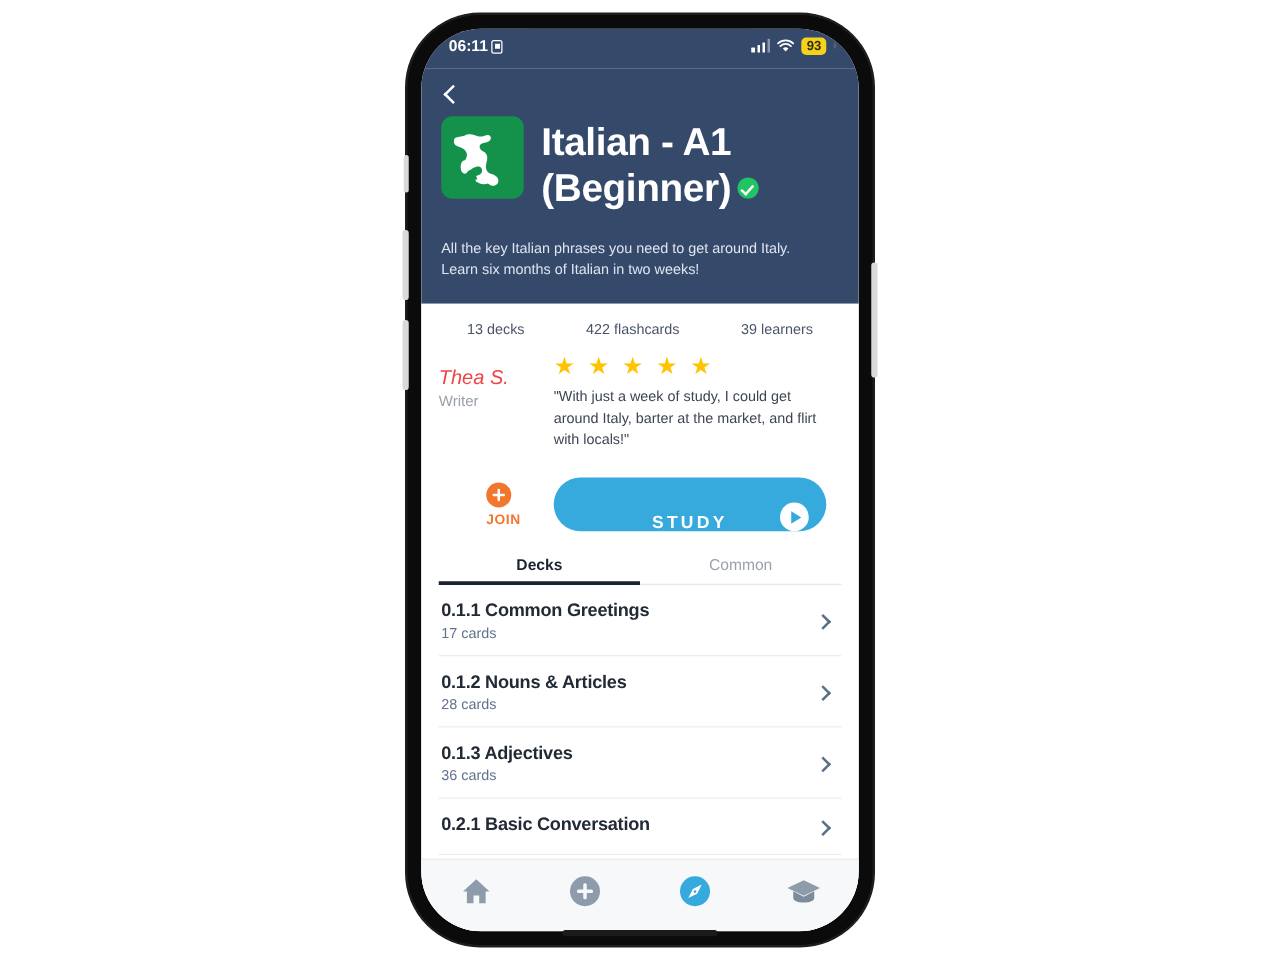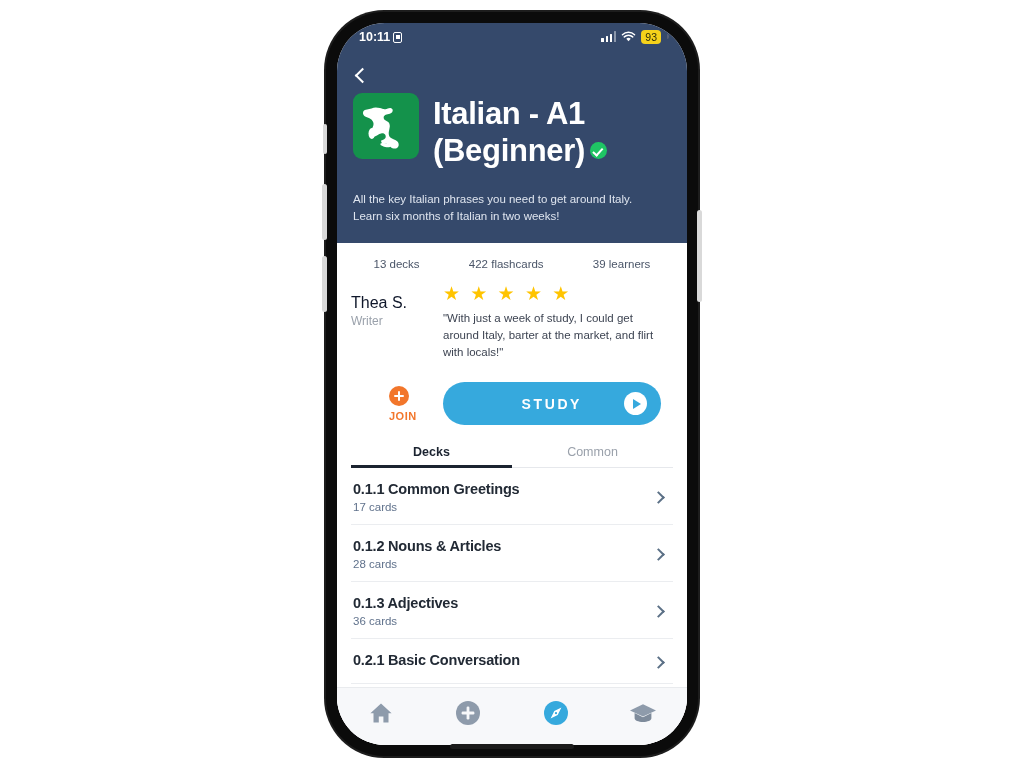--- a/index.html
+++ b/index.html
@@ -84,21 +84,21 @@
   }
   .sig-bars { display: flex; align-items: flex-end; gap: 1.5px; height: 11px; }
   .sig-bars i { width: 2.6px; background: #fff; border-radius: .5px; display: block; }
   .sig-bars i:nth-child(1) { height: 4px; }
   .sig-bars i:nth-child(2) { height: 6px; }
   .sig-bars i:nth-child(3) { height: 8.5px; }
   .sig-bars i:nth-child(4) { height: 11px; background: #8b97ab; }
   .wifi-ico { width: 15px; height: 11px; display: block; }
   .battery {
     background: #f5d21b; color: #2e2e0a;
-    font-size: 10.5px; font-weight: normal;
+    font-size: 10.5px; font-weight: bold;
     border-radius: 4px;
     padding: 1.5px 4px 1.5px 4px;
     line-height: 1;
   }
   .batt-nub { width: 2px; height: 5px; background: #55607a; border-radius: 0 2px 2px 0; margin-left: 1px;}
 
   
   .header {
     background: #35496b;
     padding: 6px 16px 18px 16px;
@@ -163,21 +163,21 @@
     display: flex; justify-content: space-around;
     padding: 15px 12px 12px 12px;
     font-size: 11.5px; color: #4a5568;
   }
 
   .review {
     display: flex; gap: 14px;
     padding: 2px 18px 0 14px;
   }
   .review-person { width: 78px; flex: 0 0 auto; padding-top: 10px; text-align: left;}
-  .review-name { color: #0f172a; font-size: 16px; font-weight: normal; }
+  .review-name { color: #ef4444; font-size: 16px; font-weight: normal; font-style: italic; }
   .review-role { color: #9aa1ab; font-size: 12px; margin-top: 2px; }
   .review-body { flex: 1 1 auto; }
   .stars { color: #ffc400; font-size: 19px; letter-spacing: 2.5px; line-height: 1; }
   .review-text {
     margin-top: 7px;
     font-size: 11.5px; line-height: 1.45;
     color: #3d4452;
   }
 
   
@@ -200,21 +200,21 @@
   }
   .join-circle::before { left: 5px; top: 9px; width: 10px; height: 2.2px; }
   .join-circle::after  { left: 8.9px; top: 5px; width: 2.2px; height: 10px; }
   .join-label { color: #f2762b; font-size: 11px; font-weight: bold; margin-top: 4px; letter-spacing: .5px; }
 
   .study-btn {
     flex: 1 1 auto;
     height: 43px;
     background: #36a9dd;
     border-radius: 24px;
-    display: flex; align-items: center; justify-content: center;
+    display: flex; align-items: flex-end; justify-content: center;
     position: relative;
     cursor: pointer;
   }
   .study-label {
     color: #ffffff; font-size: 14px; font-weight: bold;
     letter-spacing: 2.6px;
   }
   .play-circle {
     position: absolute; right: 14px;
     width: 23px; height: 23px; border-radius: 50%;
@@ -298,21 +298,21 @@
 
     <div class="screen">
 
       <div class="notch">
         <div class="notch-speaker"></div>
         <div class="notch-camera"></div>
       </div>
 
       <div class="statusbar">
         <div class="sb-left">
-          <span>10:11</span>
+          <span>06:11</span>
           <span class="lock-glyph"></span>
         </div>
         <div class="sb-right">
           <span class="sig-bars">
               <i></i>
               <i></i>
               <i></i>
               <i></i>
             </span>
           <svg class="wifi-ico" viewBox="0 0 16 12">

